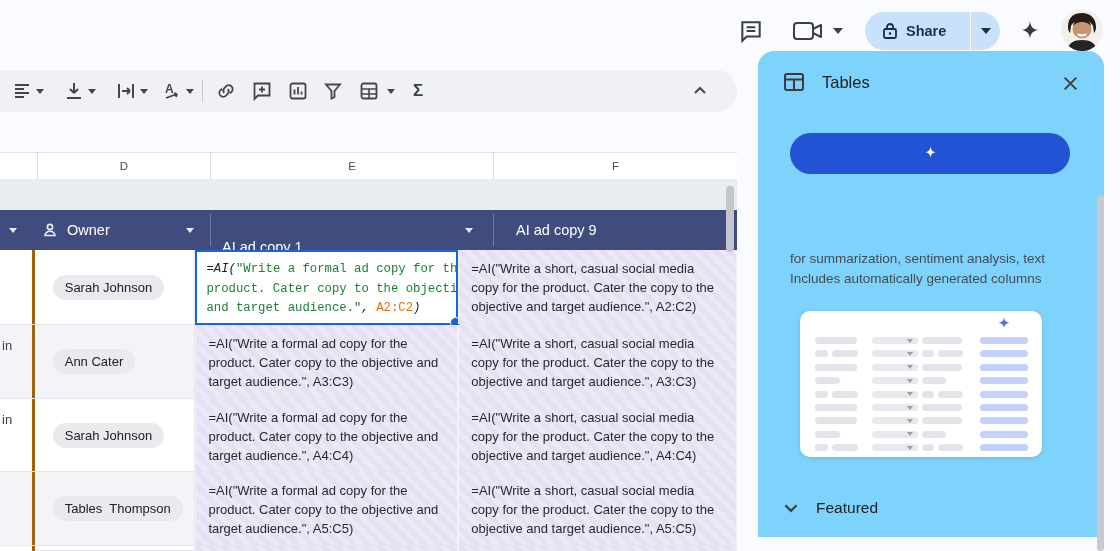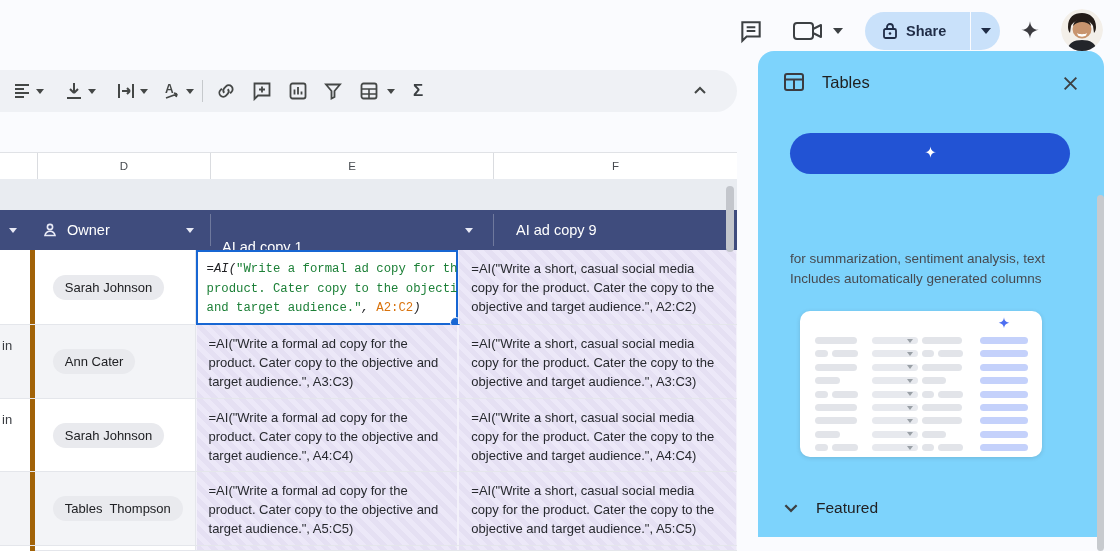--- a/index.html
+++ b/index.html
@@ -41,21 +41,21 @@
             font-size:11.5px;color:#474b50;border-left:1px solid #dadce0;box-sizing:border-box;cursor:pointer;}
   .row1strip{position:absolute;left:0;top:27px;width:737px;height:31px;background:#e9ecf1;}
   .thead{position:absolute;left:0;top:58px;width:737px;height:40px;background:#3f4c7d;color:#fff;
          display:flex;align-items:center;font-size:14.5px;}
   .h-chev{width:0;height:0;border-left:4.5px solid transparent;border-right:4.5px solid transparent;
           border-top:5.5px solid #e8eaf6;cursor:pointer;}
   .h-sep{position:absolute;top:4px;height:32px;width:1px;background:rgba(255,255,255,.25);}
   .rows{position:absolute;left:0;top:98px;width:737px;}
   .srow{display:flex;box-sizing:border-box;}
   .cell{box-sizing:border-box;position:relative;}
-  .cell.c{width:37px;border-right:5px solid #a16207;font-size:13px;color:#3a3d42;padding:13px 0 0 2px;}
+  .cell.c{width:37px;border-right:3px solid #a16207;font-size:13px;color:#3a3d42;padding:13px 0 0 2px;}
   .cell.d{width:173px;border-right:1px solid #e4e6eb;display:flex;align-items:center;}
   .cell.e{width:283px;}
   .cell.f{width:300px;}
   .band-g{background:#f3f4f7;}
   .band-w{background:#ffffff;}
   .srow{border-bottom:1px solid #e4e6eb;}
   .chip{margin-left:18px;background:#e9eaee;border-radius:14px;padding:5px 12px;font-size:13px;
         color:#202124;white-space:pre;cursor:pointer;}
   .hatch{background:repeating-linear-gradient(45deg,#e5e0f3 0 5px,#ece8f8 5px 10px);
          border-left:1px solid #f3f1fa;border-right:1px solid #f3f1fa;}

